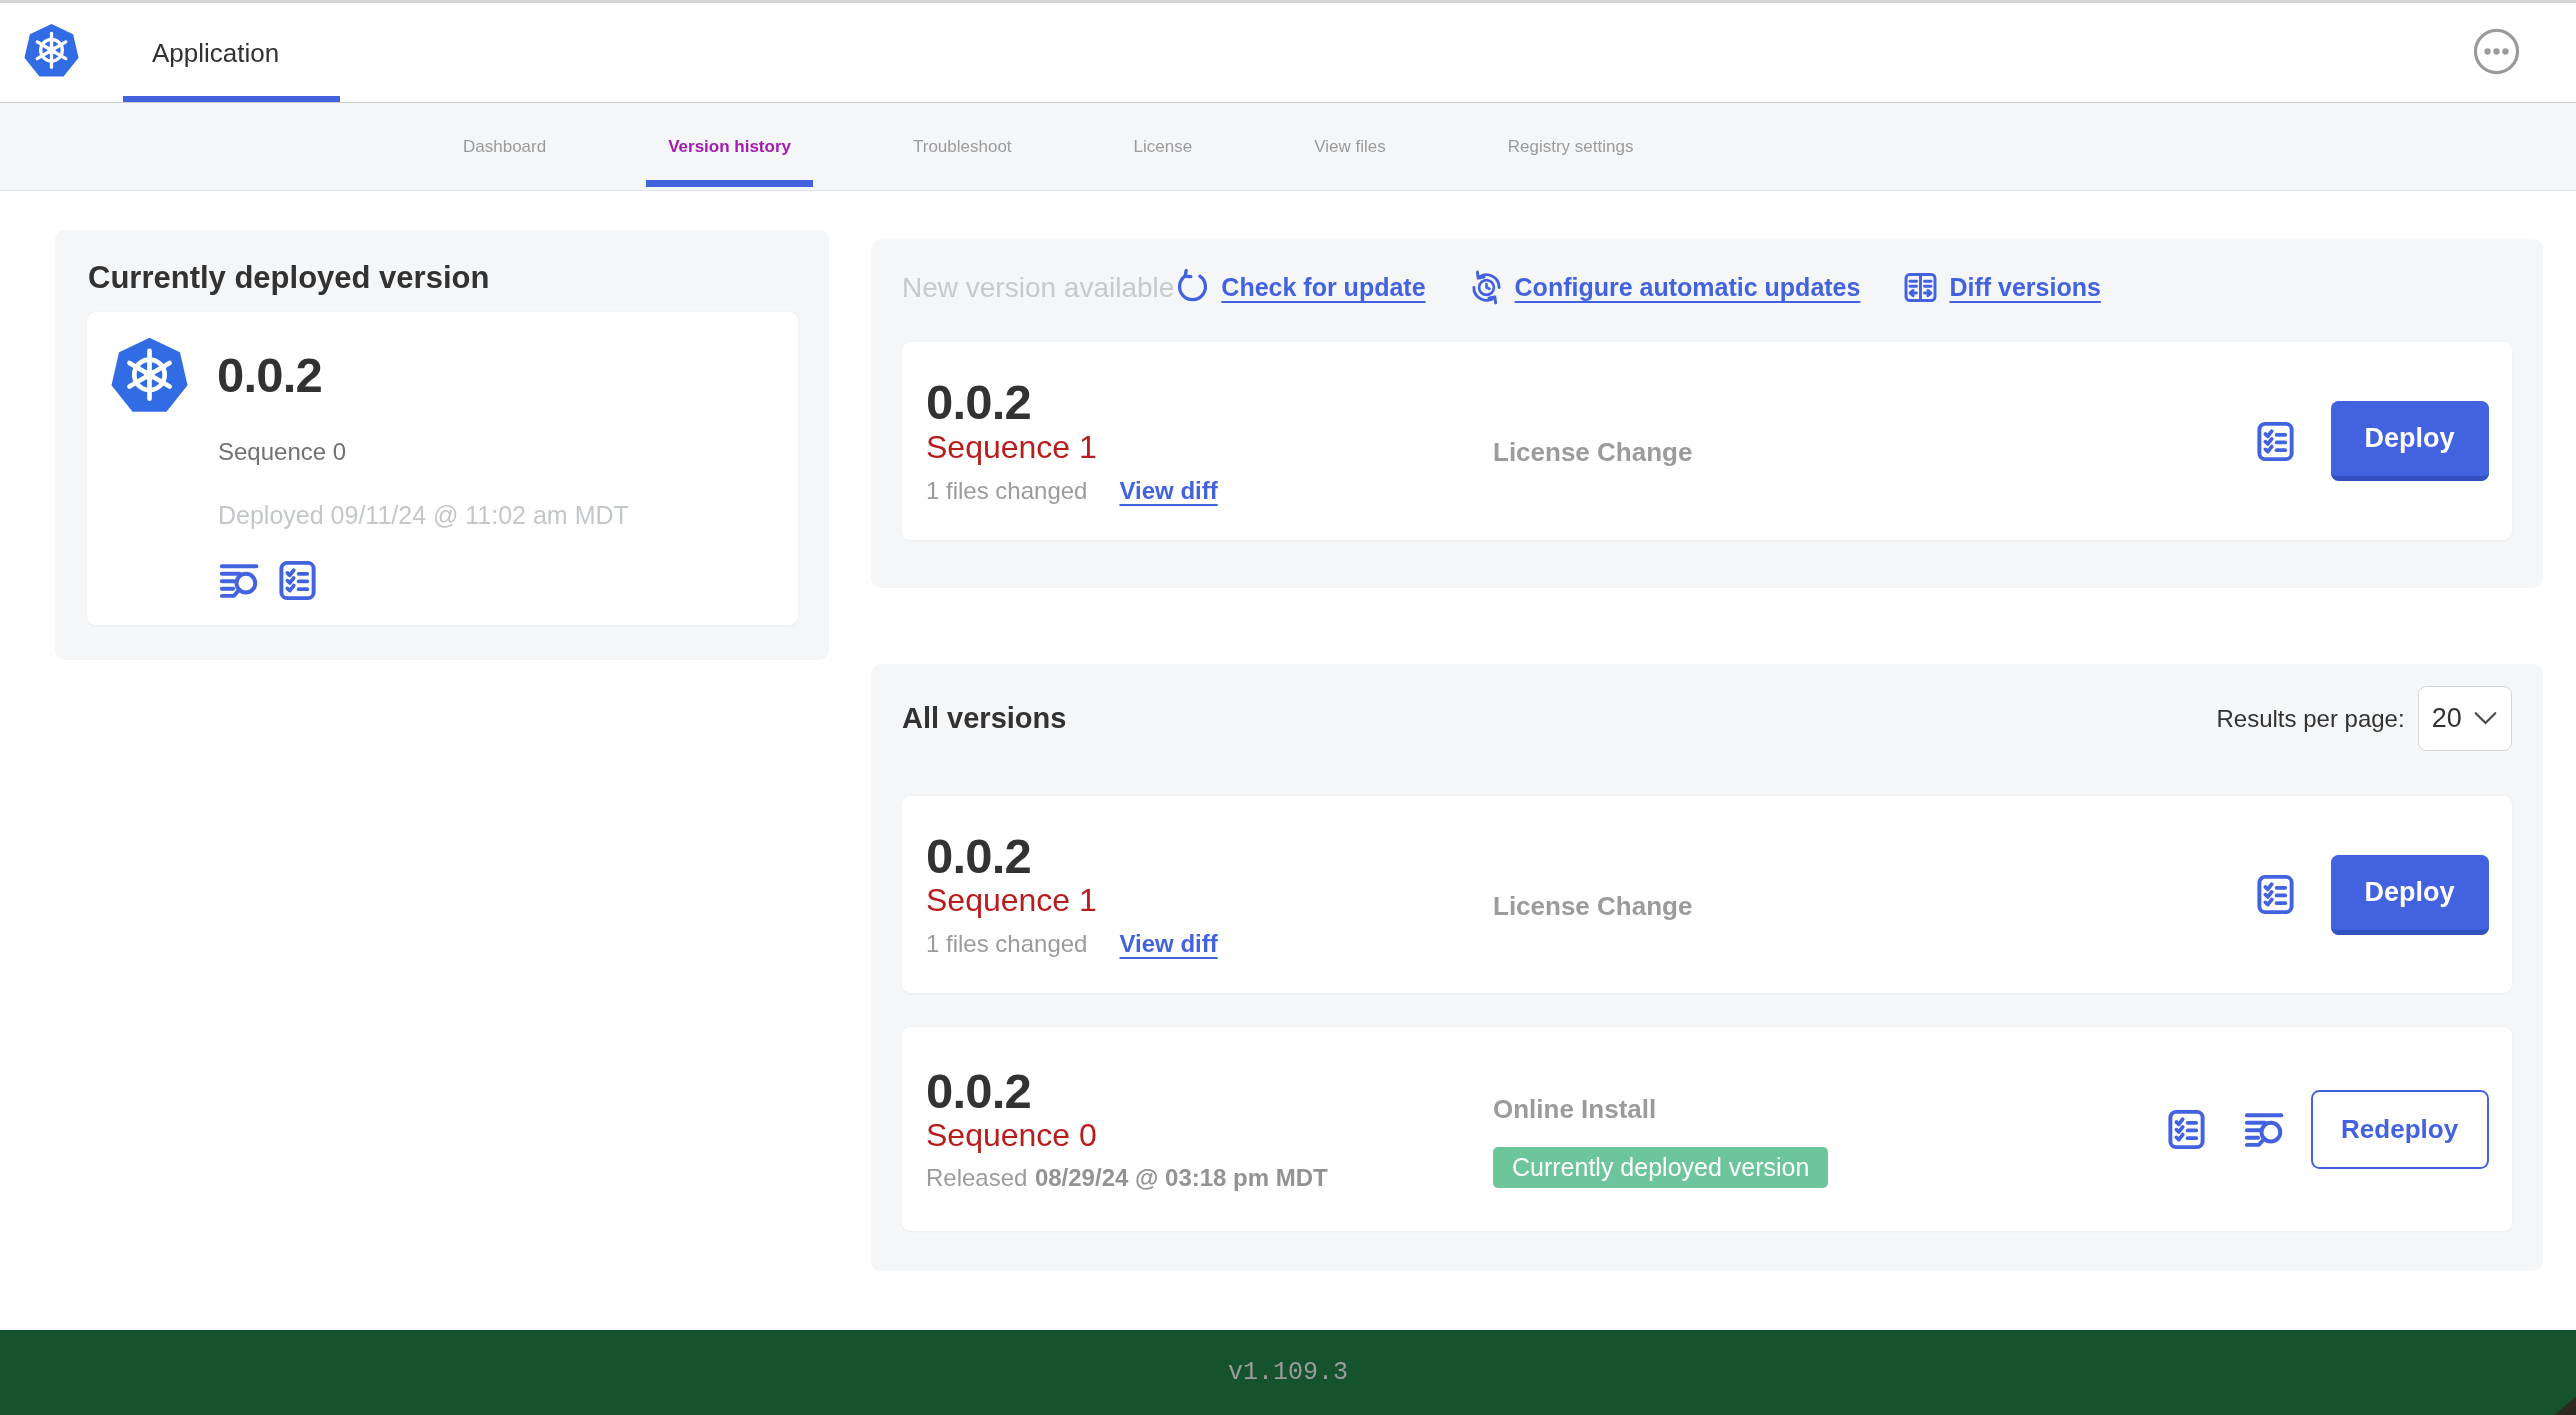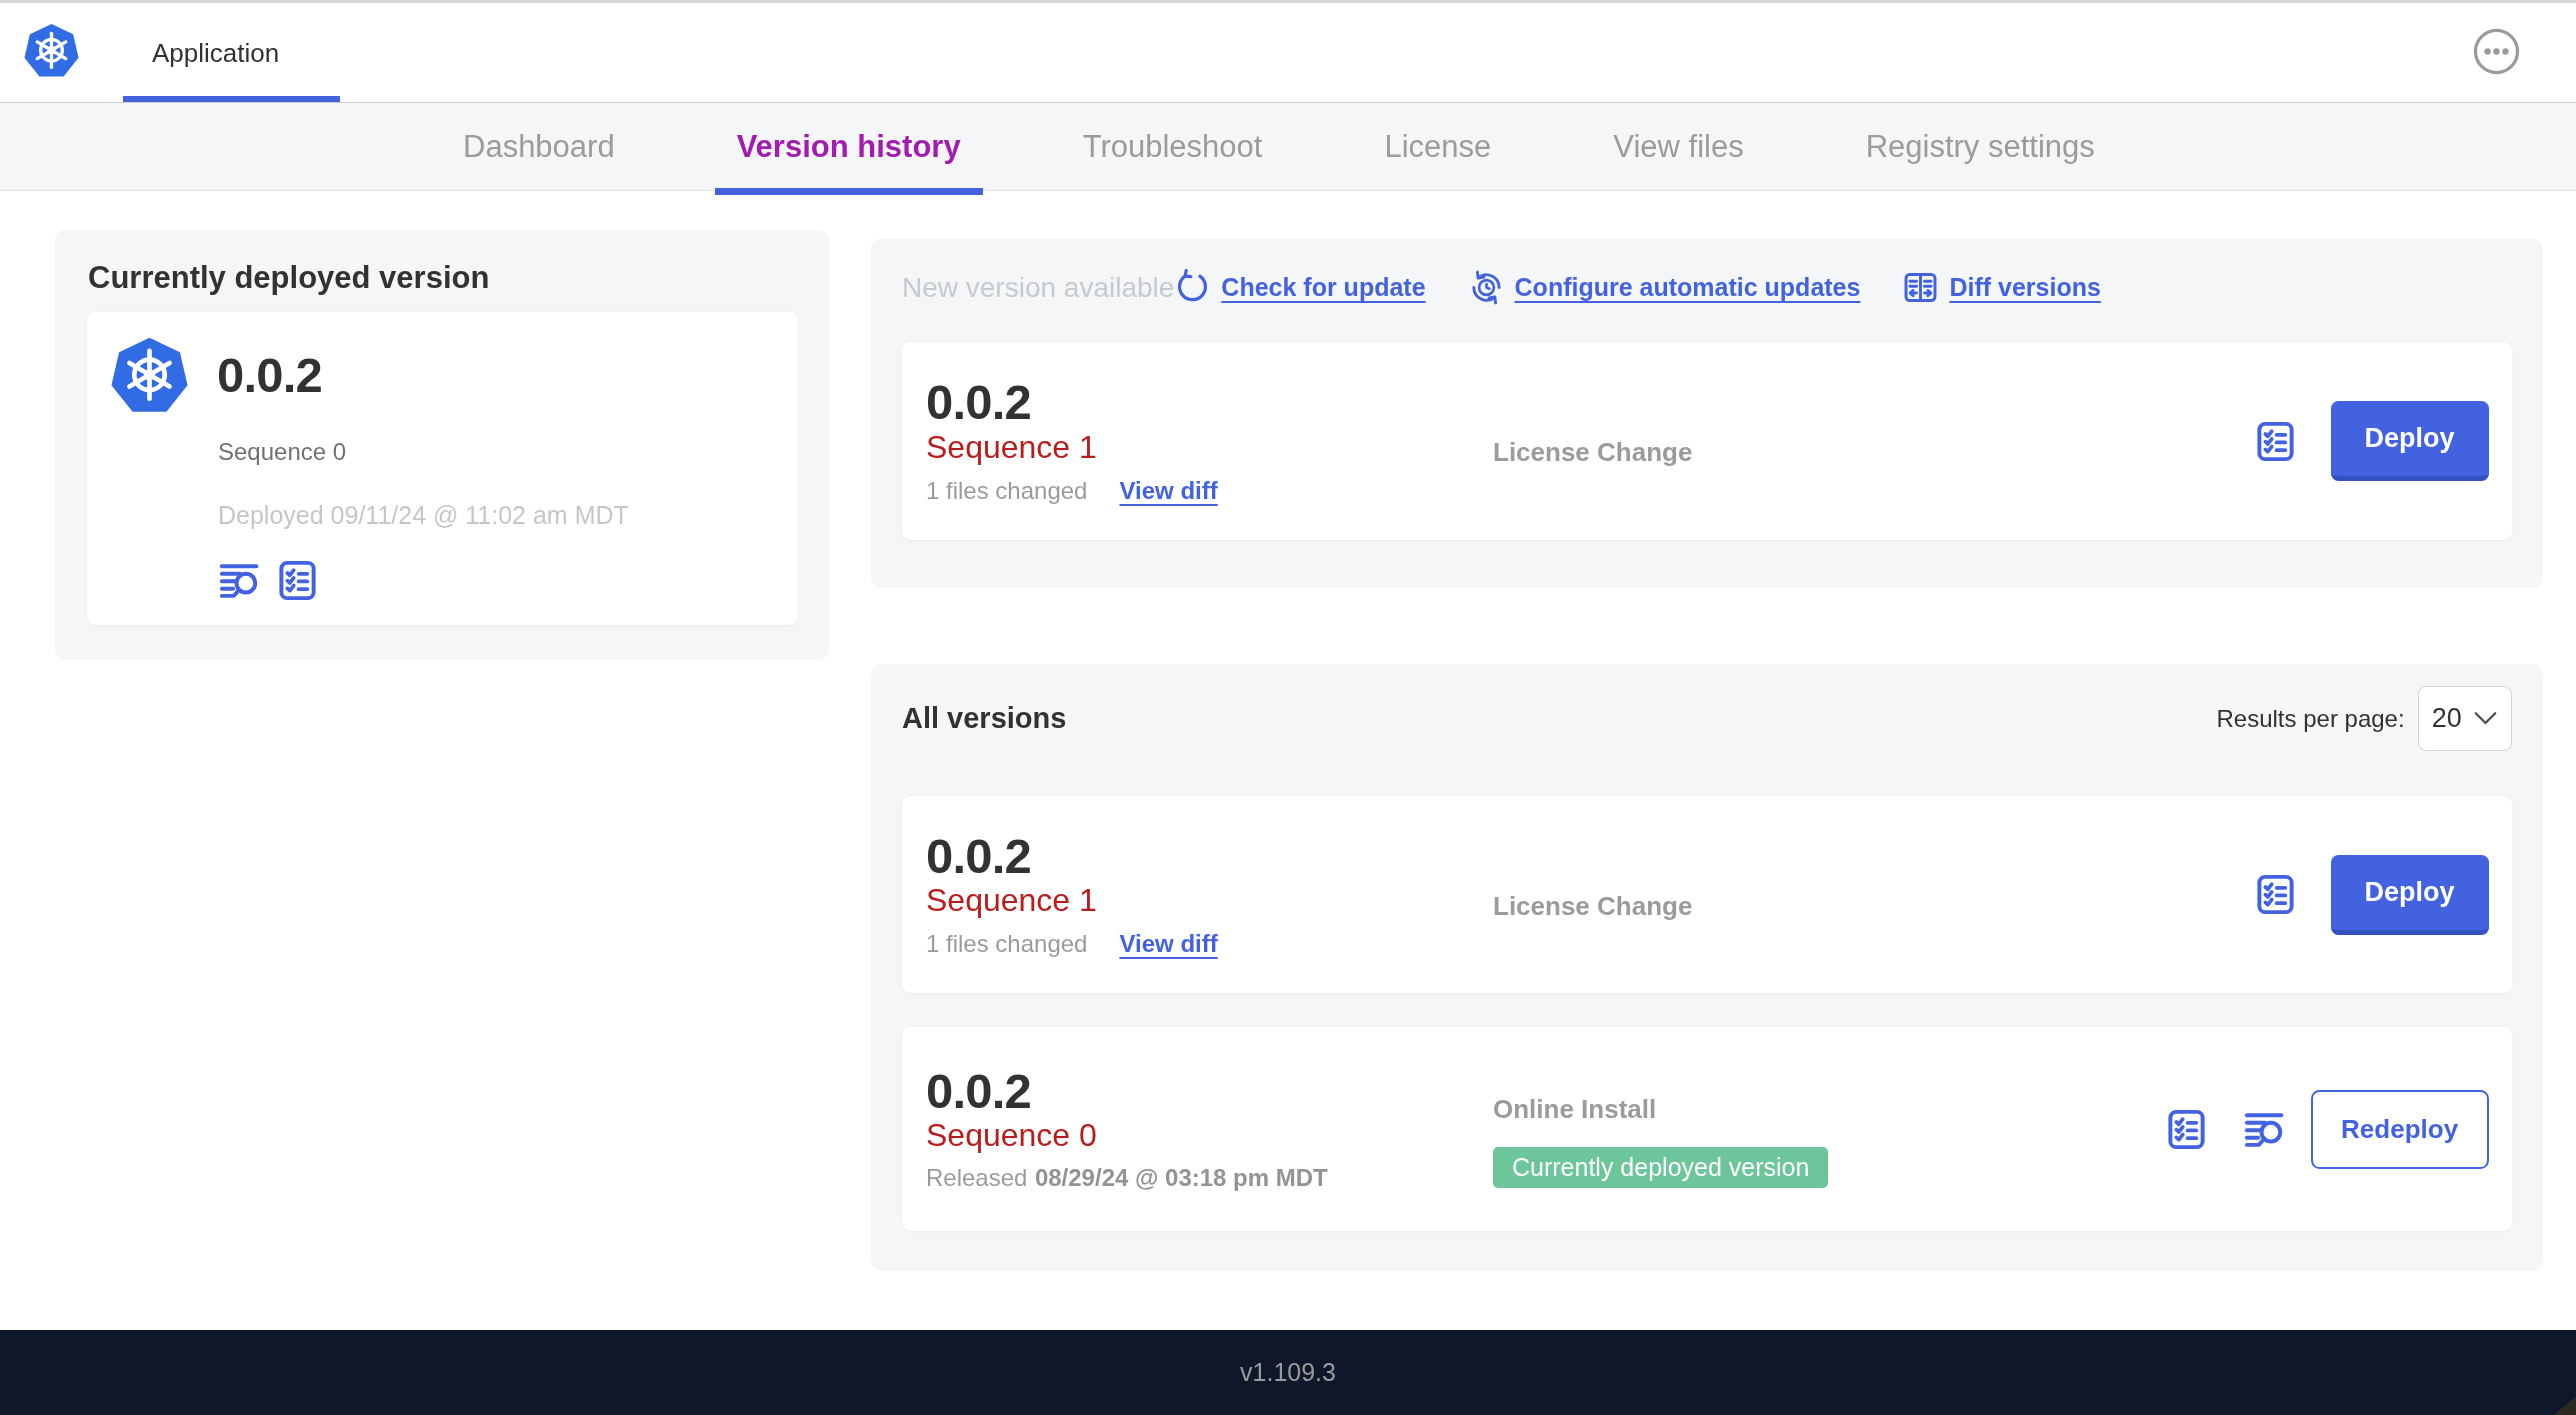--- a/index.html
+++ b/index.html
@@ -17,21 +17,21 @@
   .app-header { position: absolute; top: 3.3px; left: 0; right: 0; height: 99px; background: #fff; }
   .brand-logo { position: absolute; left: 22px; top: 18.4px; width: 59px; height: 60px; }
   .app-title { position: absolute; left: 152px; top: 35px; font-size: 26px; font-weight: 500; color: #323232; cursor: pointer; }
   .app-title-underline { position: absolute; left: 123px; bottom: 0; width: 217px; height: 5.9px; background: #4262e0; }
   .menu-btn { position: absolute; right: 55px; top: 23.4px; width: 49px; height: 49px; background: none; border: none; cursor: pointer; }
 
   
   .subnav { position: absolute; top: 102px; left: 0; right: 0; height: 89px; background: #f5f6f8;
             border-top: 1.7px solid #cccccc; border-bottom: 1.7px solid #e2e2e2; }
   .subnav-tabs { display: flex; align-items: center; height: 100%; padding-left: 463px; gap: 122px; }
-  .tab { font-size: 31px; color: #9b9b9b; cursor: pointer; position: relative; white-space: nowrap; }
+  .tab { font-size: 17px; color: #9b9b9b; cursor: pointer; position: relative; white-space: nowrap; }
   .tab.active { color: #a21caf; font-weight: 700; }
   .tab.active::after { content: ""; position: absolute; left: -22px; right: -22px; bottom: -30px; height: 6.7px; background: #4262e0; }
 
   
   .panel { position: absolute; background: #f5f6f8; border-radius: 10px; }
   .left-panel  { left: 55px;  top: 230px; width: 774px;  height: 430px; padding: 30px 33px; }
   .nv-panel    { left: 871px; top: 239px; width: 1672px; height: 349px; padding: 25px 31px; }
   .av-panel    { left: 871px; top: 664px; width: 1672px; height: 607px; padding: 22px 31px; }
 
   .panel-title { font-size: 31px; font-weight: 700; color: #323232; }
@@ -83,22 +83,22 @@
   .av-header { display: flex; justify-content: space-between; align-items: center; }
   .rpp { display: flex; align-items: center; gap: 13.4px; }
   .rpp-label { font-size: 24px; color: #323232; }
   .rpp-select { width: 94px; height: 65px; background: #fff; border: 1.7px solid #d2d5d8; border-radius: 8.4px;
                 display: flex; align-items: center; justify-content: center; gap: 11.7px; cursor: pointer; }
   .rpp-select .val { font-size: 27px; color: #323232; }
   .row-gap1 { margin-top: 45px; } .row-gap2 { margin-top: 34px; }
   .nv-card-wrap { margin-top: 36px; }
 
   
-  .app-footer { position: absolute; left: 0; right: 0; bottom: 0; height: 85px; background: #0f172a;
-                display: flex; align-items: center; justify-content: center; }
+  .app-footer { position: absolute; left: 0; right: 0; bottom: 0; height: 85px; background: #14532d;
+                display: flex; align-items: center; justify-content: center; font-family: Liberation Mono, monospace; }
   .footer-version { font-size: 25px; color: #9b9b9b; }
 
   .cursor-artifact { position: absolute; right: 0; bottom: 0; width: 22px; height: 18.4px;
                      background: #2c2a20; clip-path: polygon(100% 0%, 100% 100%, 0% 100%); }
 
   svg { display: block; }
 </style>
 </head>
 <body>
 

